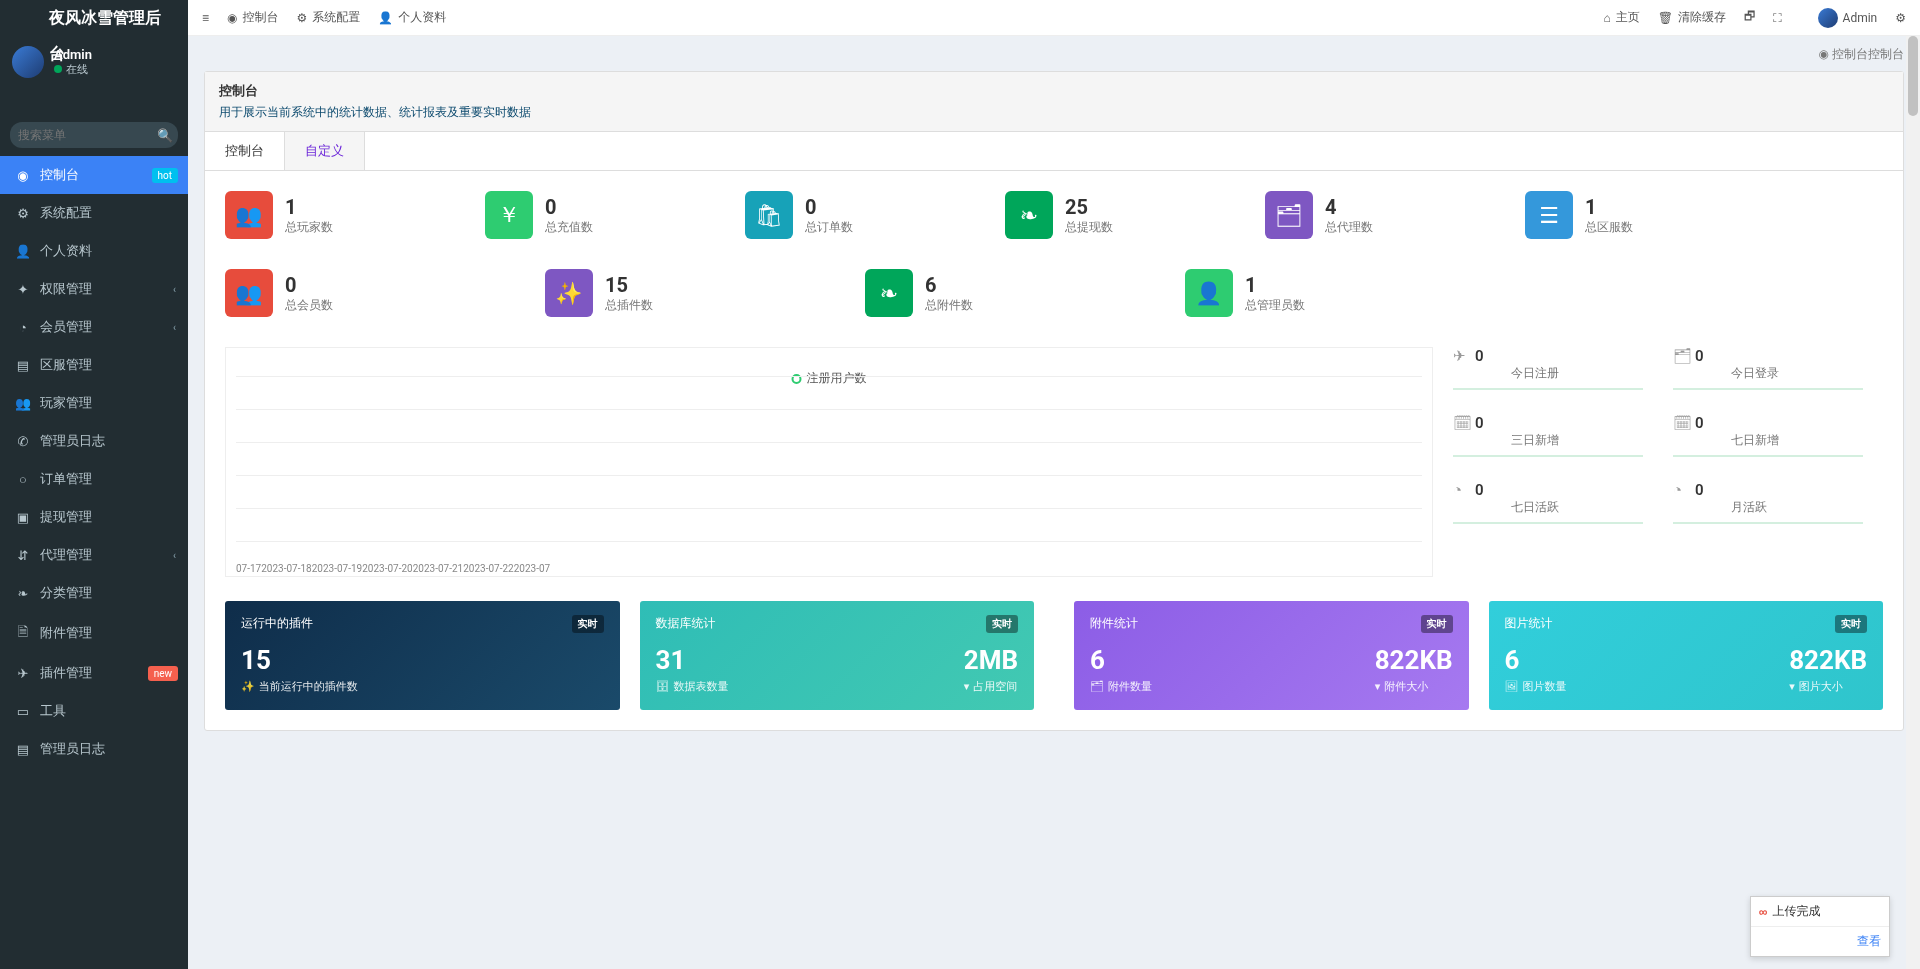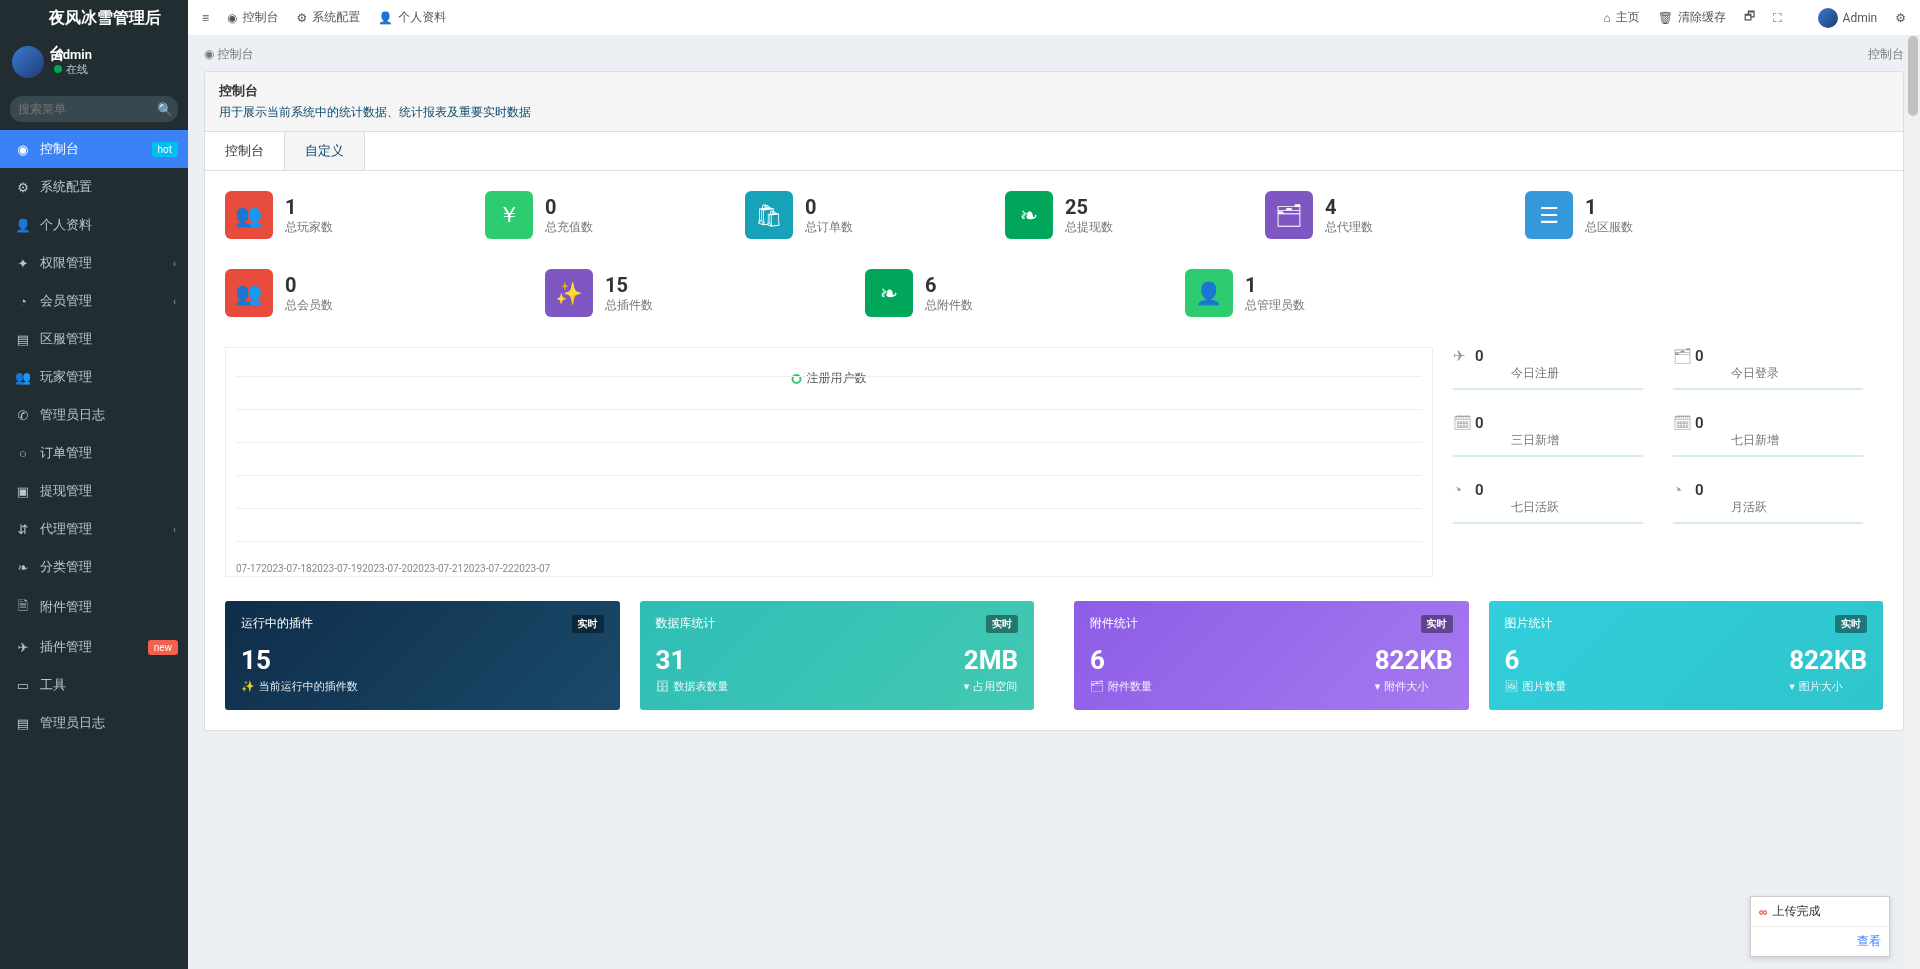--- a/index.html
+++ b/index.html
@@ -7,50 +7,50 @@
   
   
   .sidebar { position: fixed; left: 0; top: 0; bottom: 0; width: 188px; background: #222d32; color: #b8c7ce; overflow-y: auto; }
   .brand { height: 36px; line-height: 36px; padding: 0 12px; font-size: 16px; font-weight: 600; color: #fff; background: #222d32; margin-left: 37px; }
   .user-panel { padding: 10px 12px; display: flex; align-items: center; gap: 10px; }
   .avatar { width: 32px; height: 32px; border-radius: 50%; background: linear-gradient(135deg,#3a7bd5,#1e3c72); display:inline-block; }
   .uname { color:#fff; font-size:13px; font-weight:600; }
   .ustatus { font-size:11px; color:#b8c7ce; }
   .ustatus .dot { display:inline-block; width:8px; height:8px; border-radius:50%; background:#00a65a; margin-right:4px; }
   .search-box { padding: 8px 10px; }
-  .search-in { display:flex; background:#374850; border-radius:12px; }
+  .search-in { display:flex; background:#374850; border-radius:12px;margin-top:26px; }
   .search-in input { flex:1; width: 100%; background:transparent; border:none; color:#ccc; padding:6px 8px; font-size:12px; outline:none; }
   .search-in .sicon { width:26px; display:flex; align-items:center; justify-content:center; color:#888; }
   .menu { list-style:none; }
   .menu li { display:flex; align-items:center; padding:10px 14px; font-size:13px; position:relative; cursor:pointer; }
   .menu li.active { background:#3b82f6; color:#fff; }
   .menu li .mi { width:18px; margin-right:8px; text-align:center; }
   .menu li .chev { position:absolute; right:12px; font-size:10px; color:#8aa4af; }
   .menu li .badge { position:absolute; right:10px; font-size:10px; padding:2px 6px; border-radius:3px; color:#fff; }
   .badge.hot { background:#00c0ef; }
   .badge.new { background:#f5604e; border-radius:9px; }
 
   
   .main { margin-left: 188px; }
   .topbar { height:36px; background:#fff; border-bottom:1px solid #eee; display:flex; align-items:center; justify-content:space-between; padding:0 14px; }
   .tleft, .tright { display:flex; align-items:center; gap:18px; font-size:12px; color:#555; }
   .tleft .item, .tright .item { display:flex; align-items:center; gap:5px; cursor:pointer; }
   .tright .avatar-sm { width:20px; height:20px; border-radius:50%; background:linear-gradient(135deg,#3a7bd5,#1e3c72); }
 
   
-  .breadcrumb-row { display:flex; justify-content:space-between; padding:10px 16px 8px; font-size:12px; color:#777; }
+  .breadcrumb-row { display:flex; justify-content:flex-end; padding:10px 16px 8px; font-size:12px; color:#777; }
   
   
   .content { padding: 0 16px 20px; }
   .panel { background:#fff; border:1px solid #ddd; border-radius:3px; }
   .panel-head { background:#f5f5f5; padding:10px 14px; border-bottom:1px solid #ddd; }
   .panel-head .ttl { font-weight:600; font-size:13px; color:#333; }
   .panel-head .sub { font-size:12px; color:#0c4a6e; margin-top:4px; }
   .tabs { display:flex; border-bottom:1px solid #ddd; }
-  .tabs .tab { padding:10px 20px; font-size:13px; color:#0c4a6e; background:#f5f5f5; border-right:1px solid #ddd; cursor:pointer; }
+  .tabs .tab { padding:10px 20px; font-size:13px; color:#6d28d9; background:#f5f5f5; border-right:1px solid #ddd; cursor:pointer; }
   .tabs .tab.active { background:#fff; color:#333; }
   .panel-body { padding:20px; }
 
   
   .stats-row { display:flex; flex-wrap:wrap; gap:20px 40px; margin-bottom:30px; }
   .stat { display:flex; align-items:center; gap:12px; flex:1 0 200px; min-width:180px; max-width:220px; }
   .stat .icon { width:48px; height:48px; border-radius:6px; display:flex; align-items:center; justify-content:center; color:#fff; font-size:22px; }
   .bg-red { background:#e74c3c; }
   .bg-green { background:#2ecc71; }
   .bg-teal { background:#17a2b8; }

